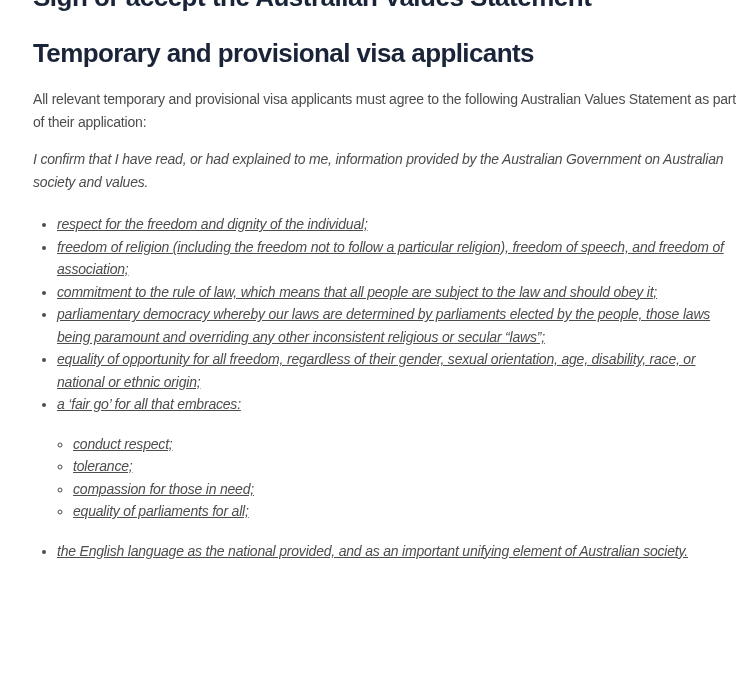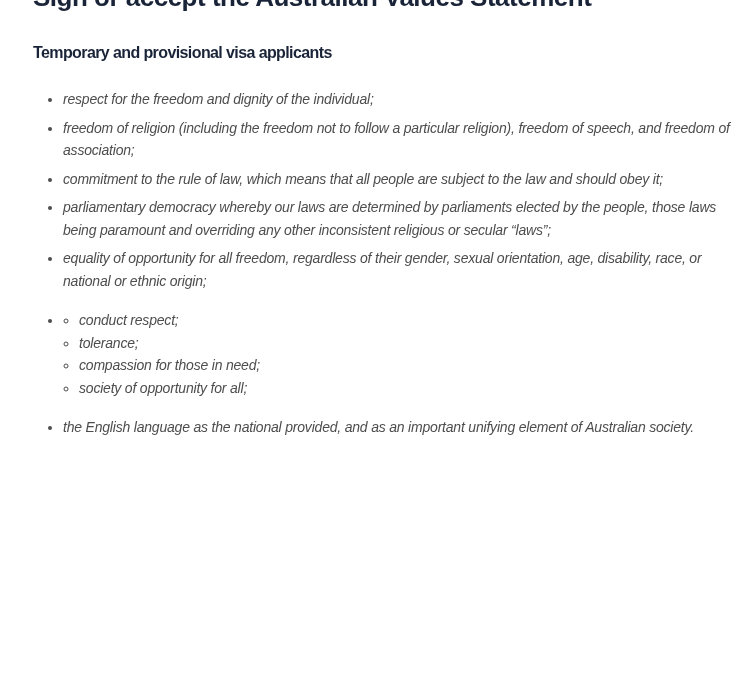--- a/index.html
+++ b/index.html
@@ -23,73 +23,77 @@
   h1.page-title {
     color: #1a2438;
     font-size: 26px;
     line-height: 34px;
     font-weight: 700;
     letter-spacing: -0.5px;
     margin: -20px 0 0 0;
   }
   h2.section-heading {
     color: #1a2438;
-    font-size: 16px;
+    font-size: 26px;
     line-height: 26px;
     font-weight: 700;
     letter-spacing: -0.6px;
     margin: 26px 0 22px 0;
   }
   p {
     margin: 15px 0;
   }
   .italic {
     font-style: italic;
   }
   ul.values-list {
     margin: 20px 0;
     padding-left: 24px;
     list-style: disc outside;
     font-style: italic;
   }
   ul.values-list > li {
-    margin: 6px;
+    margin: 0;
+    text-decoration: underline;
   }
   ul.sub-values-list {
     margin: 17px 0;
     padding-left: 16px;
     list-style: circle outside;
   }
   ul.sub-values-list > li {
     margin: 0;
   }
 </style>
 </head>
 <body>
 
 <main class="content">
 
   <h1 class="page-title">Sign or accept the Australian Values Statement</h1>
 
   <h2 class="section-heading">Temporary and provisional visa applicants</h2>
 
+  <p>All relevant temporary and provisional visa applicants must agree to the following Australian Values Statement as part of their application:</p>
 
+  <p class="italic">I confirm that I have read, or had explained to me, information provided by the Australian Government on Australian society and values.</p>
 
 
   <ul class="values-list">
     <li>respect for the freedom and dignity of the individual;</li>
     <li>freedom of religion (including the freedom not to follow a particular religion), freedom of speech, and freedom of association;</li>
     <li>commitment to the rule of law, which means that all people are subject to the law and should obey it;</li>
     <li>parliamentary democracy whereby our laws are determined by parliaments elected by the people, those laws being paramount and overriding any other inconsistent religious or secular “laws”;</li>
     <li>equality of opportunity for all freedom, regardless of their gender, sexual orientation, age, disability, race, or national or ethnic origin;</li>
     <li>
+      <span>a ‘fair go’ for all that embraces:</span>
       <ul class="sub-values-list">
         <li>conduct respect;</li>
         <li>tolerance;</li>
         <li>compassion for those in need;</li>
-        <li>society of opportunity for all;</li>
+        <li>equality of parliaments for all;</li>
       </ul>
     </li>
     <li>the English language as the national provided, and as an important unifying element of Australian society.</li>
   </ul>
 
 
 </main>
 
 </body></html>

